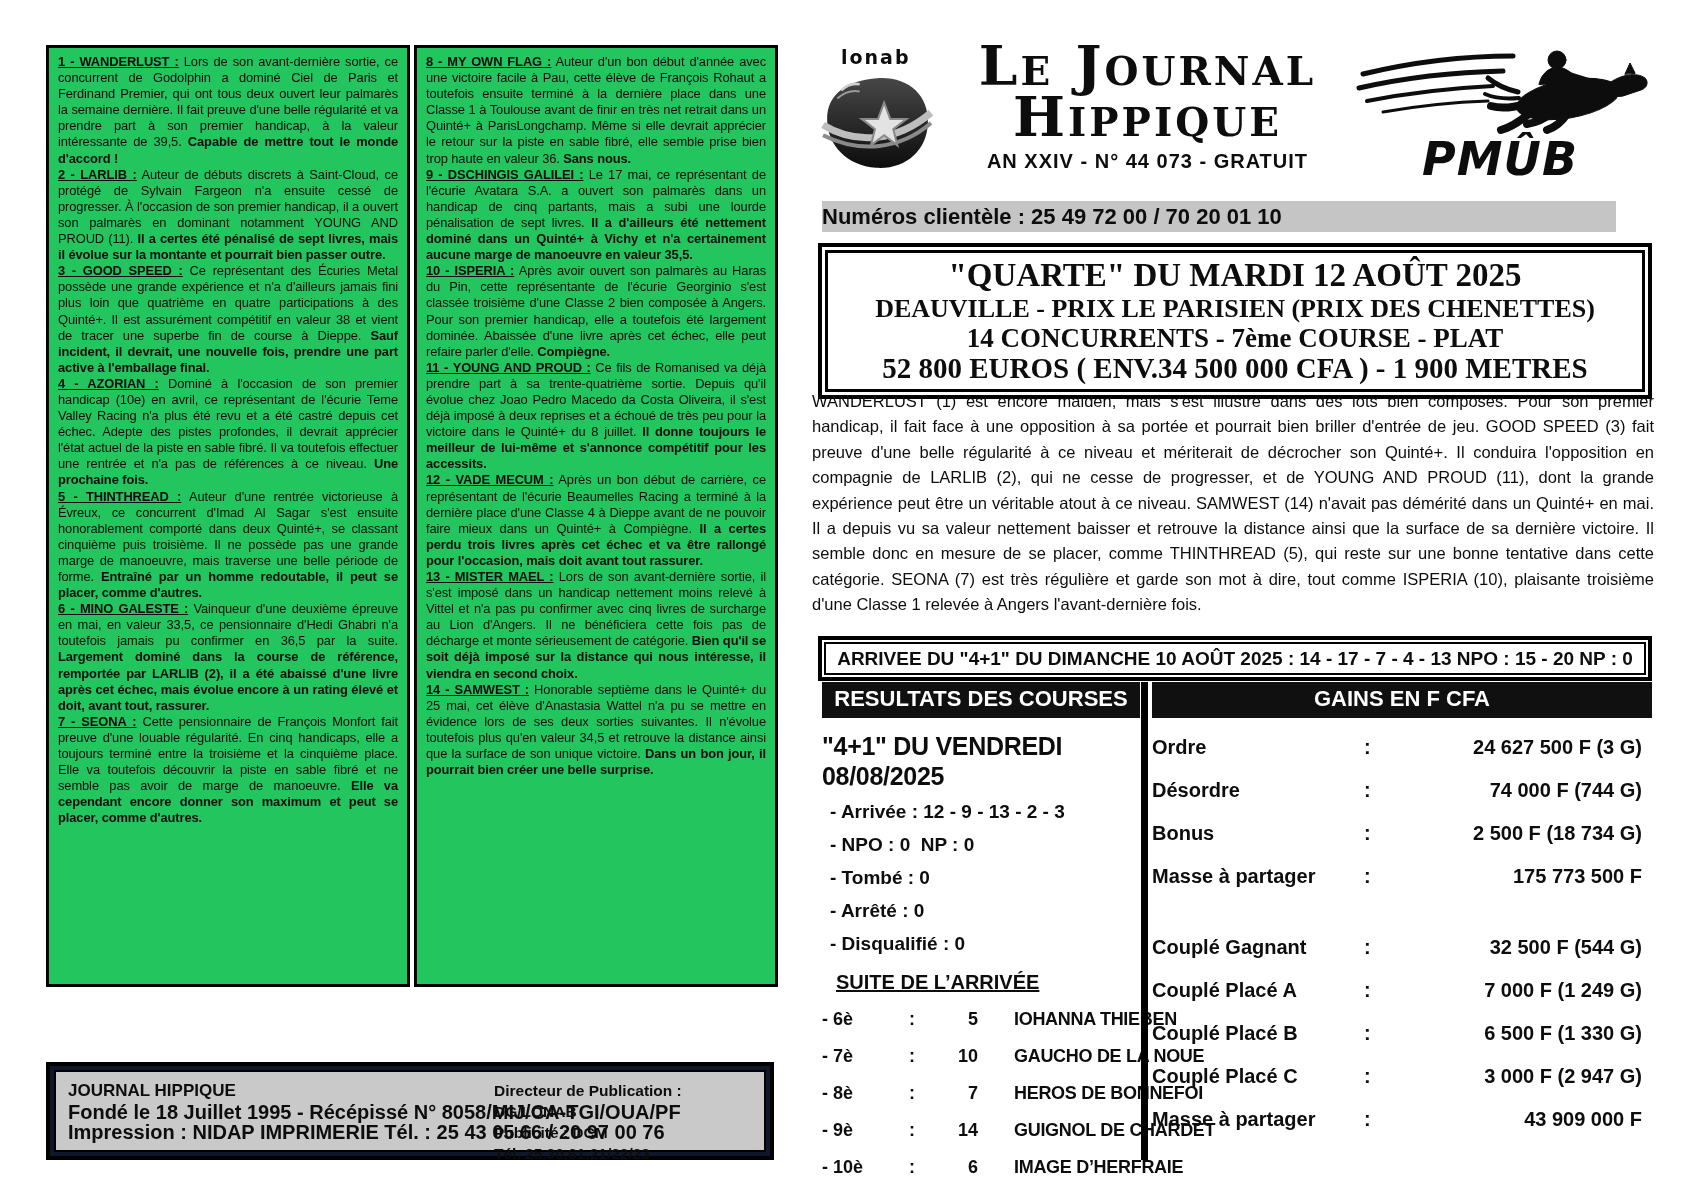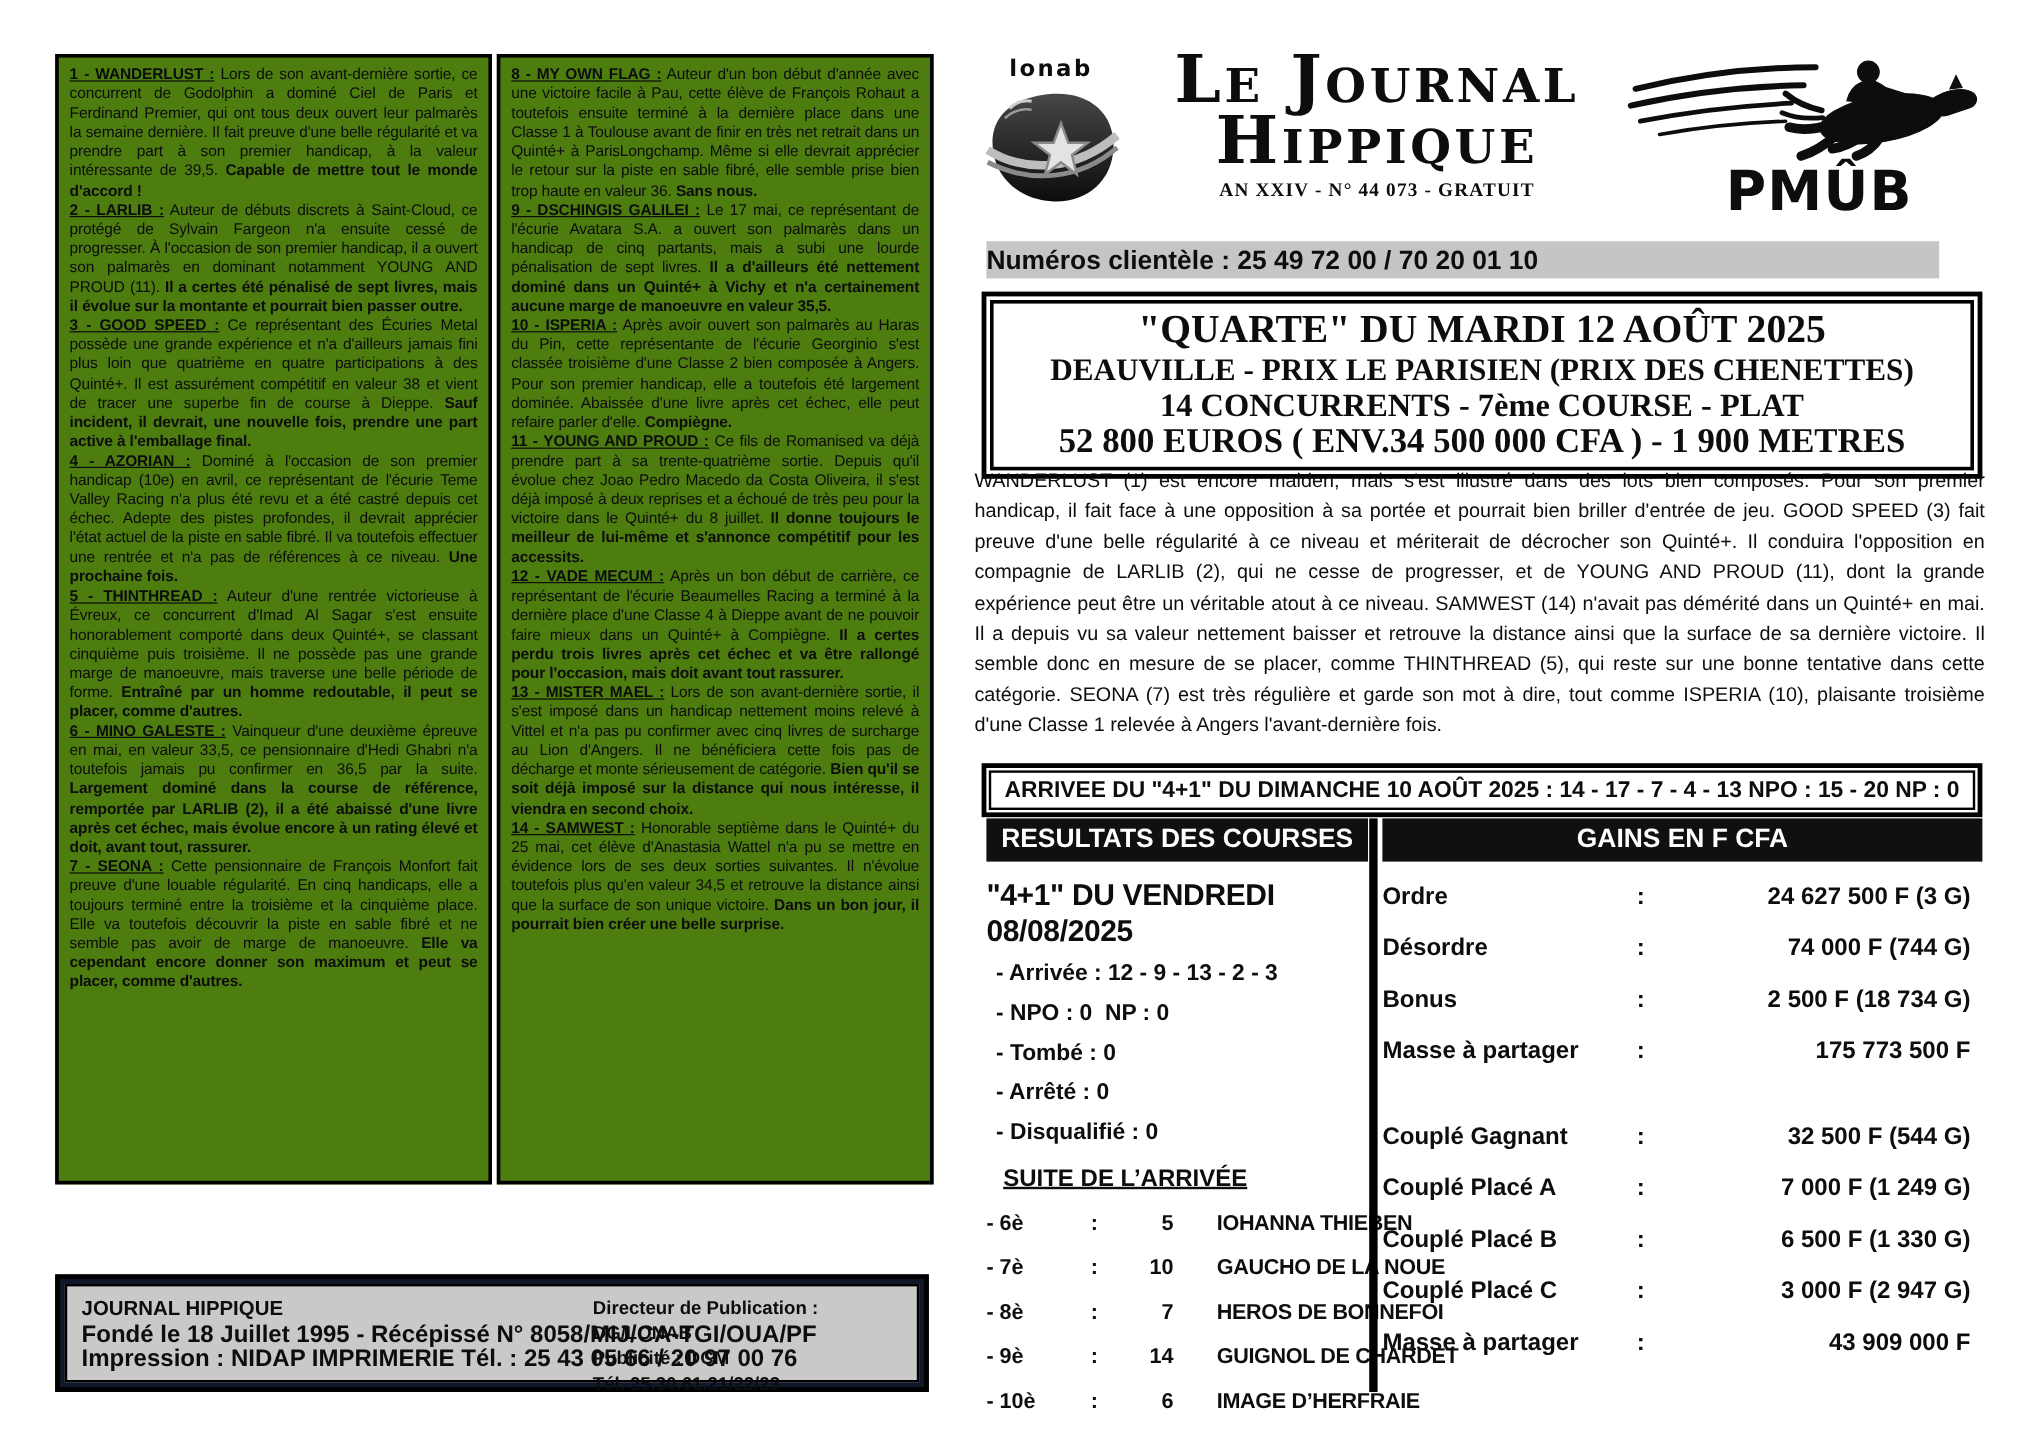--- a/index.html
+++ b/index.html
@@ -1,21 +1,21 @@
 <!DOCTYPE html>
 <html><head>
 <meta charset="utf-8">
 <style>
   html,body{margin:0;padding:0;background:#ffffff;}
   .page{position:relative;width:1684px;height:1191px;background:#fff;overflow:hidden;
         font-family:"Liberation Sans",sans-serif;color:#0d0d0d;}
 
   
   .col-box{position:absolute;top:45px;width:364px;height:942px;border:3px solid #000;
-           box-sizing:border-box;padding:6px 9px 0 9px;overflow:hidden;background:#4d7c0f;}
+           box-sizing:border-box;padding:6px 9px 0 9px;overflow:hidden;background:#22c55e;}
   .col-box.c1{left:46px;}
   .col-box.c2{left:414px;}
   .entry{margin:0;text-align:justify;font-size:12.9px;line-height:16.1px;letter-spacing:-0.1px;}
   .entry-label{font-weight:bold;text-decoration:underline;}
   .entry-bold{font-weight:bold;}
 
   
   .imprint-box{position:absolute;left:46px;top:1062px;width:728px;height:98px;border:4px solid #000;
                box-sizing:border-box;padding:4px;background:#0f172a;}
   .imprint-inner{border:2px solid #000;background:#c9c9c9;height:100%;box-sizing:border-box;
@@ -27,25 +27,25 @@
 
   
   .masthead{position:absolute;left:815px;top:40px;width:840px;height:158px;display:flex;}
   .lonab-wrap{width:135px;position:relative;}
   .lonab-text{position:absolute;top:6px;left:26px;font-family:"DejaVu Sans",sans-serif;
               font-weight:bold;font-size:19px;letter-spacing:2px;}
   .lonab-blob{position:absolute;top:32px;left:6px;}
   .title-wrap{flex:1;text-align:center;padding-top:0;}
   .jt{font-family:"DejaVu Serif",serif;font-weight:900;font-size:55px;line-height:51px;
       font-variant-caps:small-caps;letter-spacing:3px;}
-  .edition{margin-top:8px;font-family:Liberation Serif, serif;font-weight:bold;font-size:16px;letter-spacing:1px;}
+  .edition{margin-top:8px;font-family:Liberation Sans, sans-serif;font-weight:bold;font-size:20px;letter-spacing:1px;}
   .pmub-wrap{width:310px;position:relative;}
   .pmub-horse{position:absolute;top:4px;left:8px;}
-  .pmub-text{position:absolute;top:92px;left:16px;width:100%;text-align:center;
-             font-family:"DejaVu Sans",sans-serif;font-weight:900;
+  .pmub-text{position:absolute;top:92px;left:0;width:100%;text-align:center;
+             font-family:"DejaVu Sans",sans-serif;font-style:italic;font-weight:900;
              font-size:46px;letter-spacing:1px;}
 
   
   .clientele-band{position:absolute;left:822px;top:201px;width:794px;height:31px;background:#c5c5c5;
                   text-align:left;font-weight:bold;font-size:22px;line-height:31px;}
   .race-box{position:absolute;left:818px;top:243px;width:834px;border:4px solid #000;
             box-sizing:border-box;padding:3px;}
   .race-inner{border:3px solid #000;text-align:center;padding:4px 0 5px 0;
               font-family:"Liberation Serif",serif;font-weight:bold;}
   .rb1{font-size:33px;line-height:37px;}

